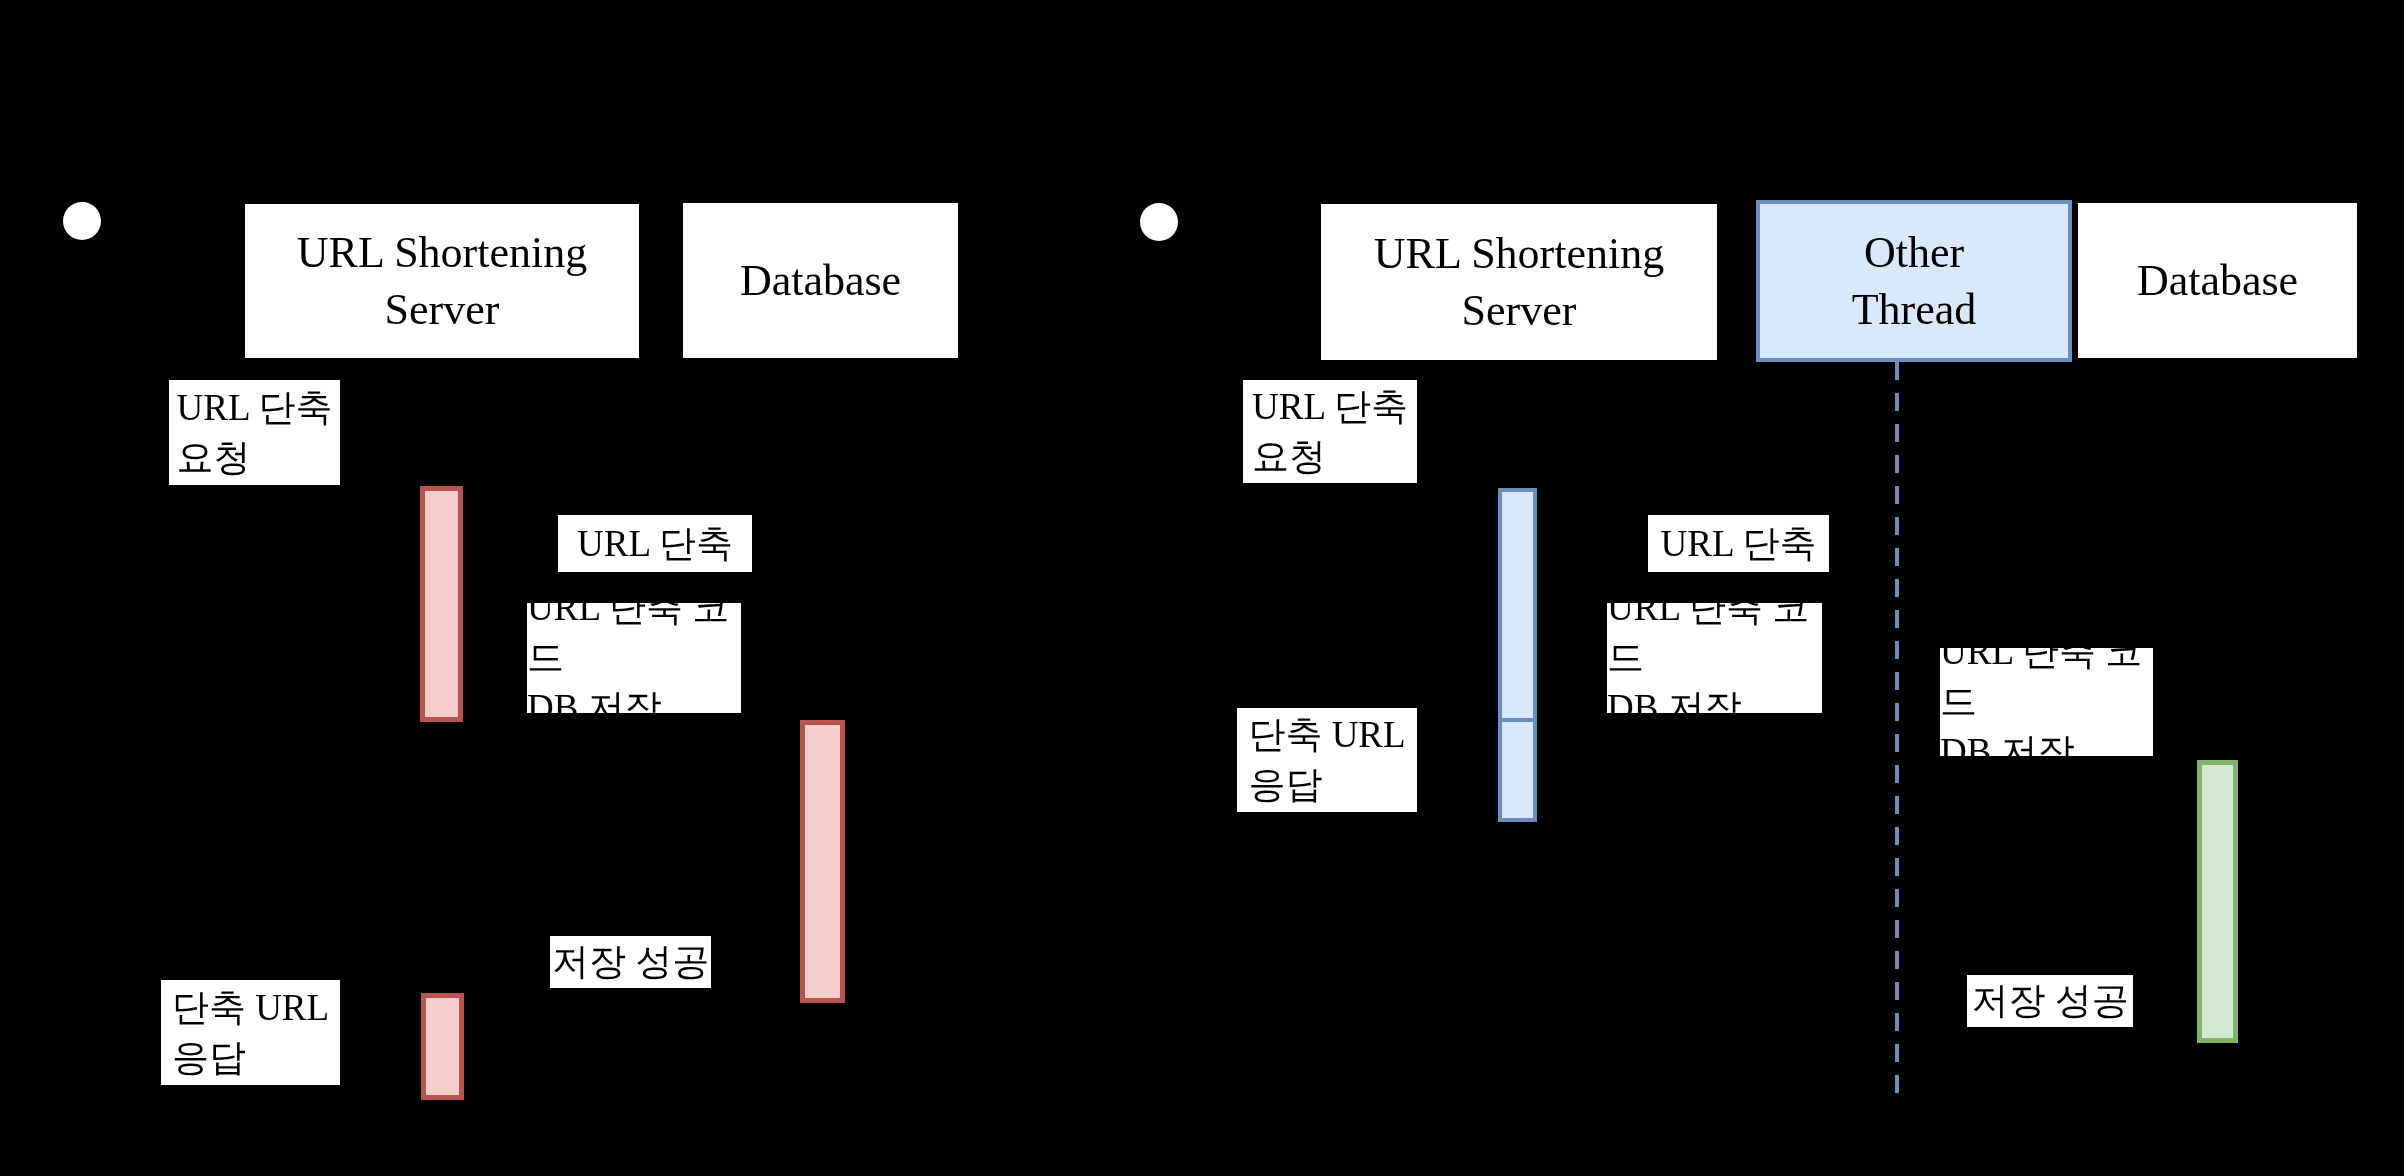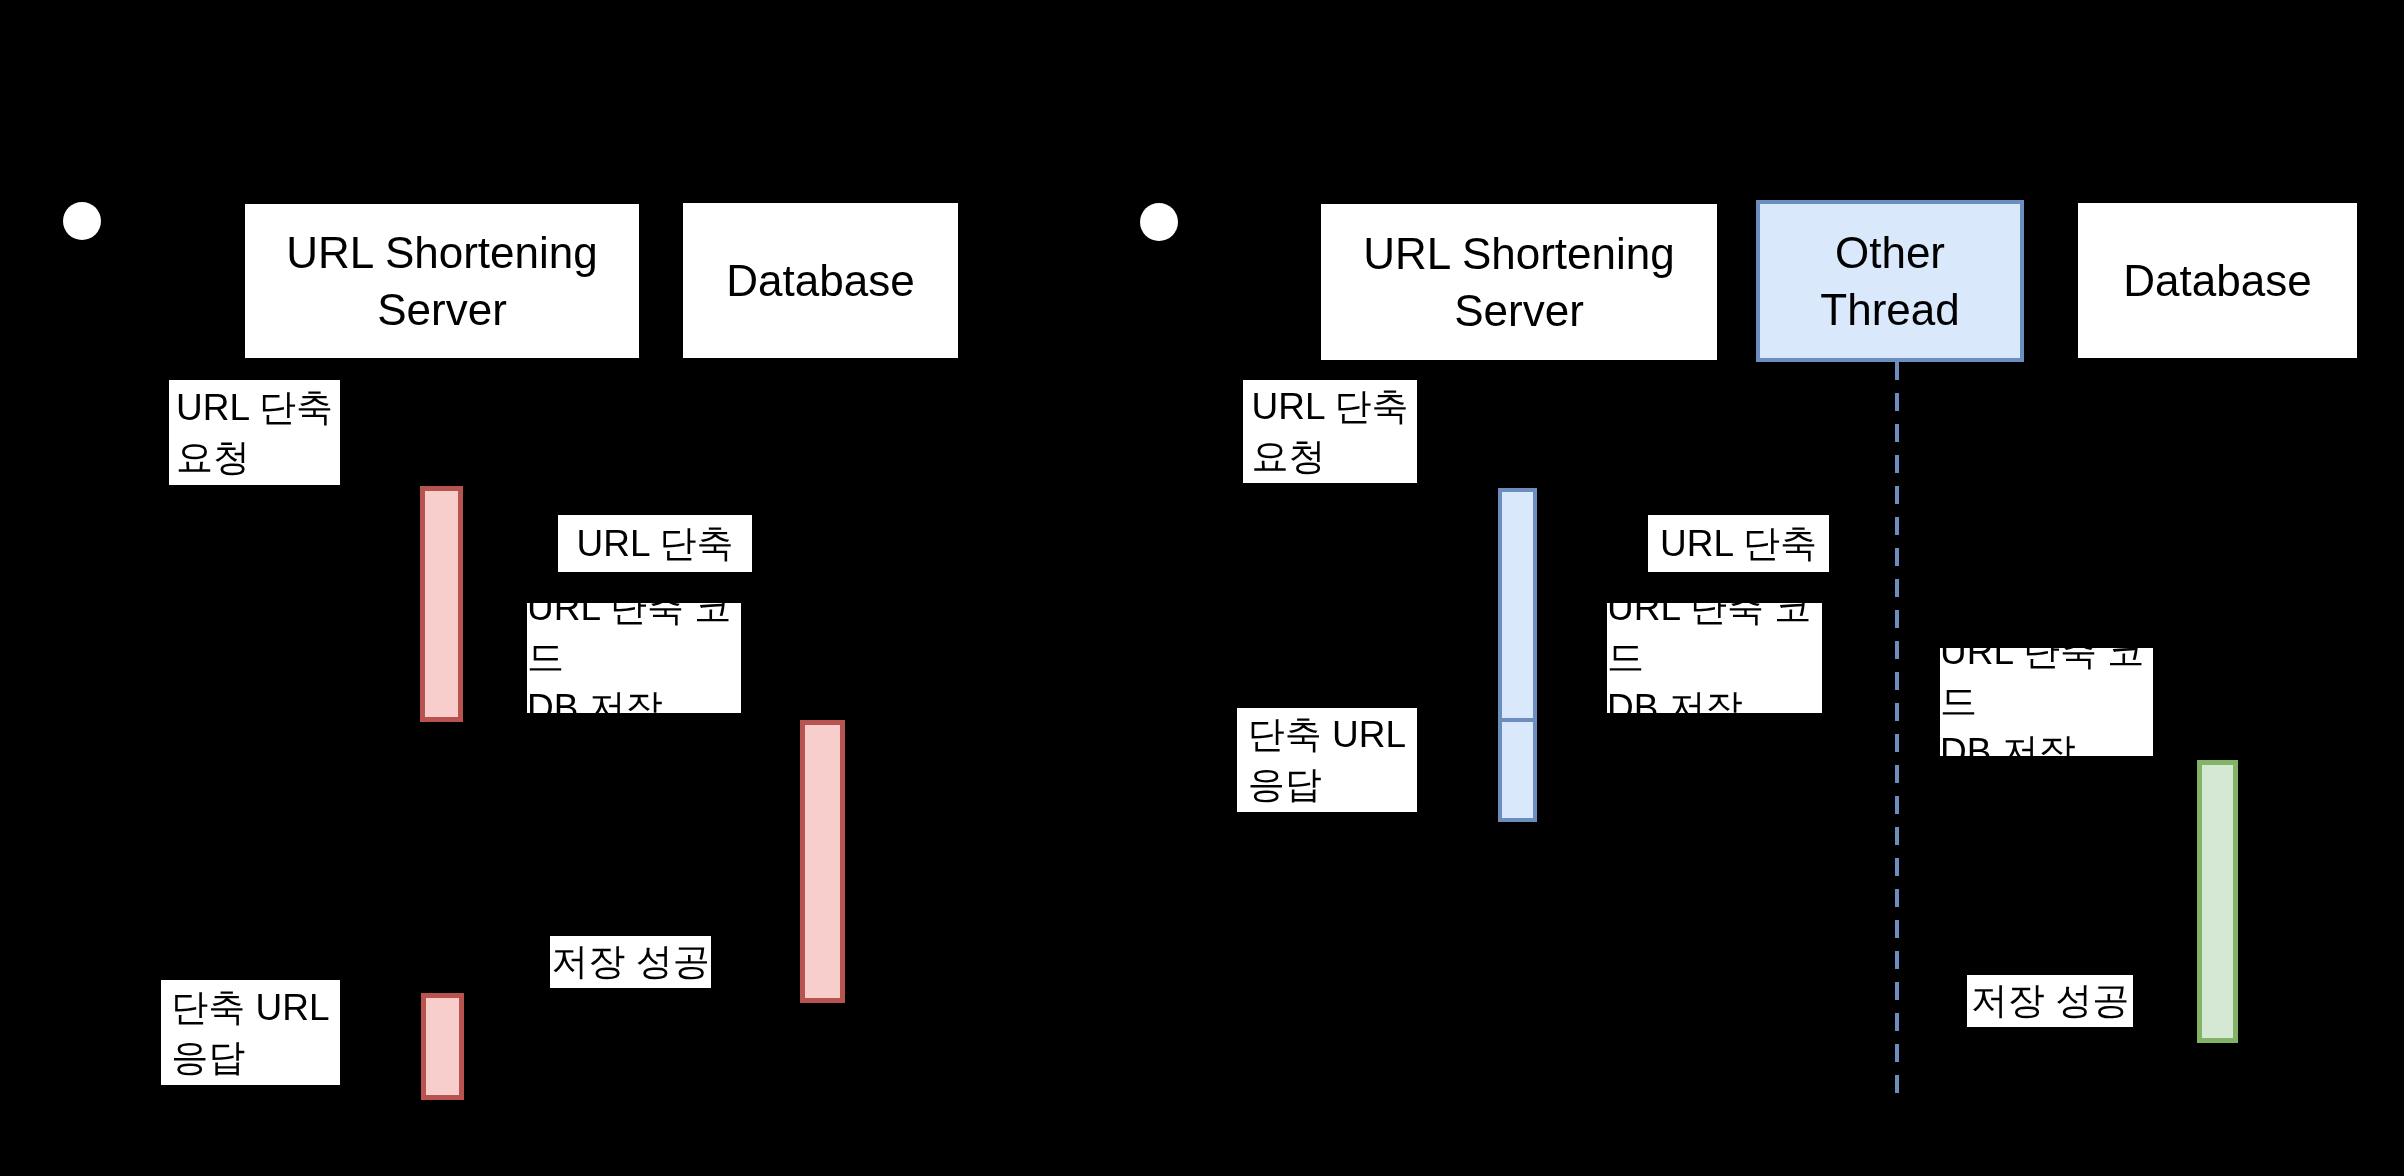--- a/index.html
+++ b/index.html
@@ -2,21 +2,21 @@
 <html style="--bg: #000000; --box-fill: #ffffff; --box-text: #000000; --red-fill: #f8cecc; --red-stroke: #b85450; --blue-fill: #dae8fc; --blue-stroke: #6c8ebf; --green-fill: #d5e8d4; --green-stroke: #82b366;"><head>
 <meta charset="utf-8">
 <style>
   html,body{margin:0;padding:0;}
   body{
     width:2404px;height:1176px;
     background:var(--bg,#000);
     font-family:"Liberation Sans", sans-serif;
     position:relative;overflow:hidden;
   }
-  .canvas{position:absolute;left:0;top:0;width:2404px;height:1176px;background:var(--bg,#000);}
+  .canvas{position:absolute;left:0;top:0;width:2404px;height:1176px;background:var(--bg,#000);font-family:Liberation Serif, serif;}
   .abs{position:absolute;box-sizing:border-box;}
   .dot{
     border-radius:50%;
     background:var(--box-fill,#fff);
   }
   .head{
     background:var(--box-fill,#fff);
     color:var(--box-text,#000);
     display:flex;align-items:center;justify-content:center;
     text-align:center;white-space:pre-line;
@@ -81,21 +81,21 @@
 
     <div class="abs bar red" style="left:421px;top:993px;width:43px;height:107px;"></div>
   </section>
 
   <section>
     <span class="abs dot" style="left:1140px;top:203px;width:38px;height:38px;"></span>
 
     <div class="abs head" style="left:1321px;top:204px;width:396px;height:156px;">URL Shortening
 Server</div>
 
-    <div class="abs head thread" style="left:1756px;top:200px;width:268px;height:162px;">Other
+    <div class="abs head thread" style="left:1756px;top:200px;width:316px;height:162px;">Other
 Thread</div>
 
     <div class="abs head" style="left:2078px;top:203px;width:279px;height:155px;">Database</div>
 
     <div class="abs dashed-lifeline" style="left:1895px;top:362px;height:743px;"></div>
 
     <div class="abs lbl" style="left:1243px;top:380px;width:174px;height:103px;">URL 단축
 요청</div>
 
     <div class="abs bar blue" style="left:1498px;top:488px;width:39px;height:334px;">

